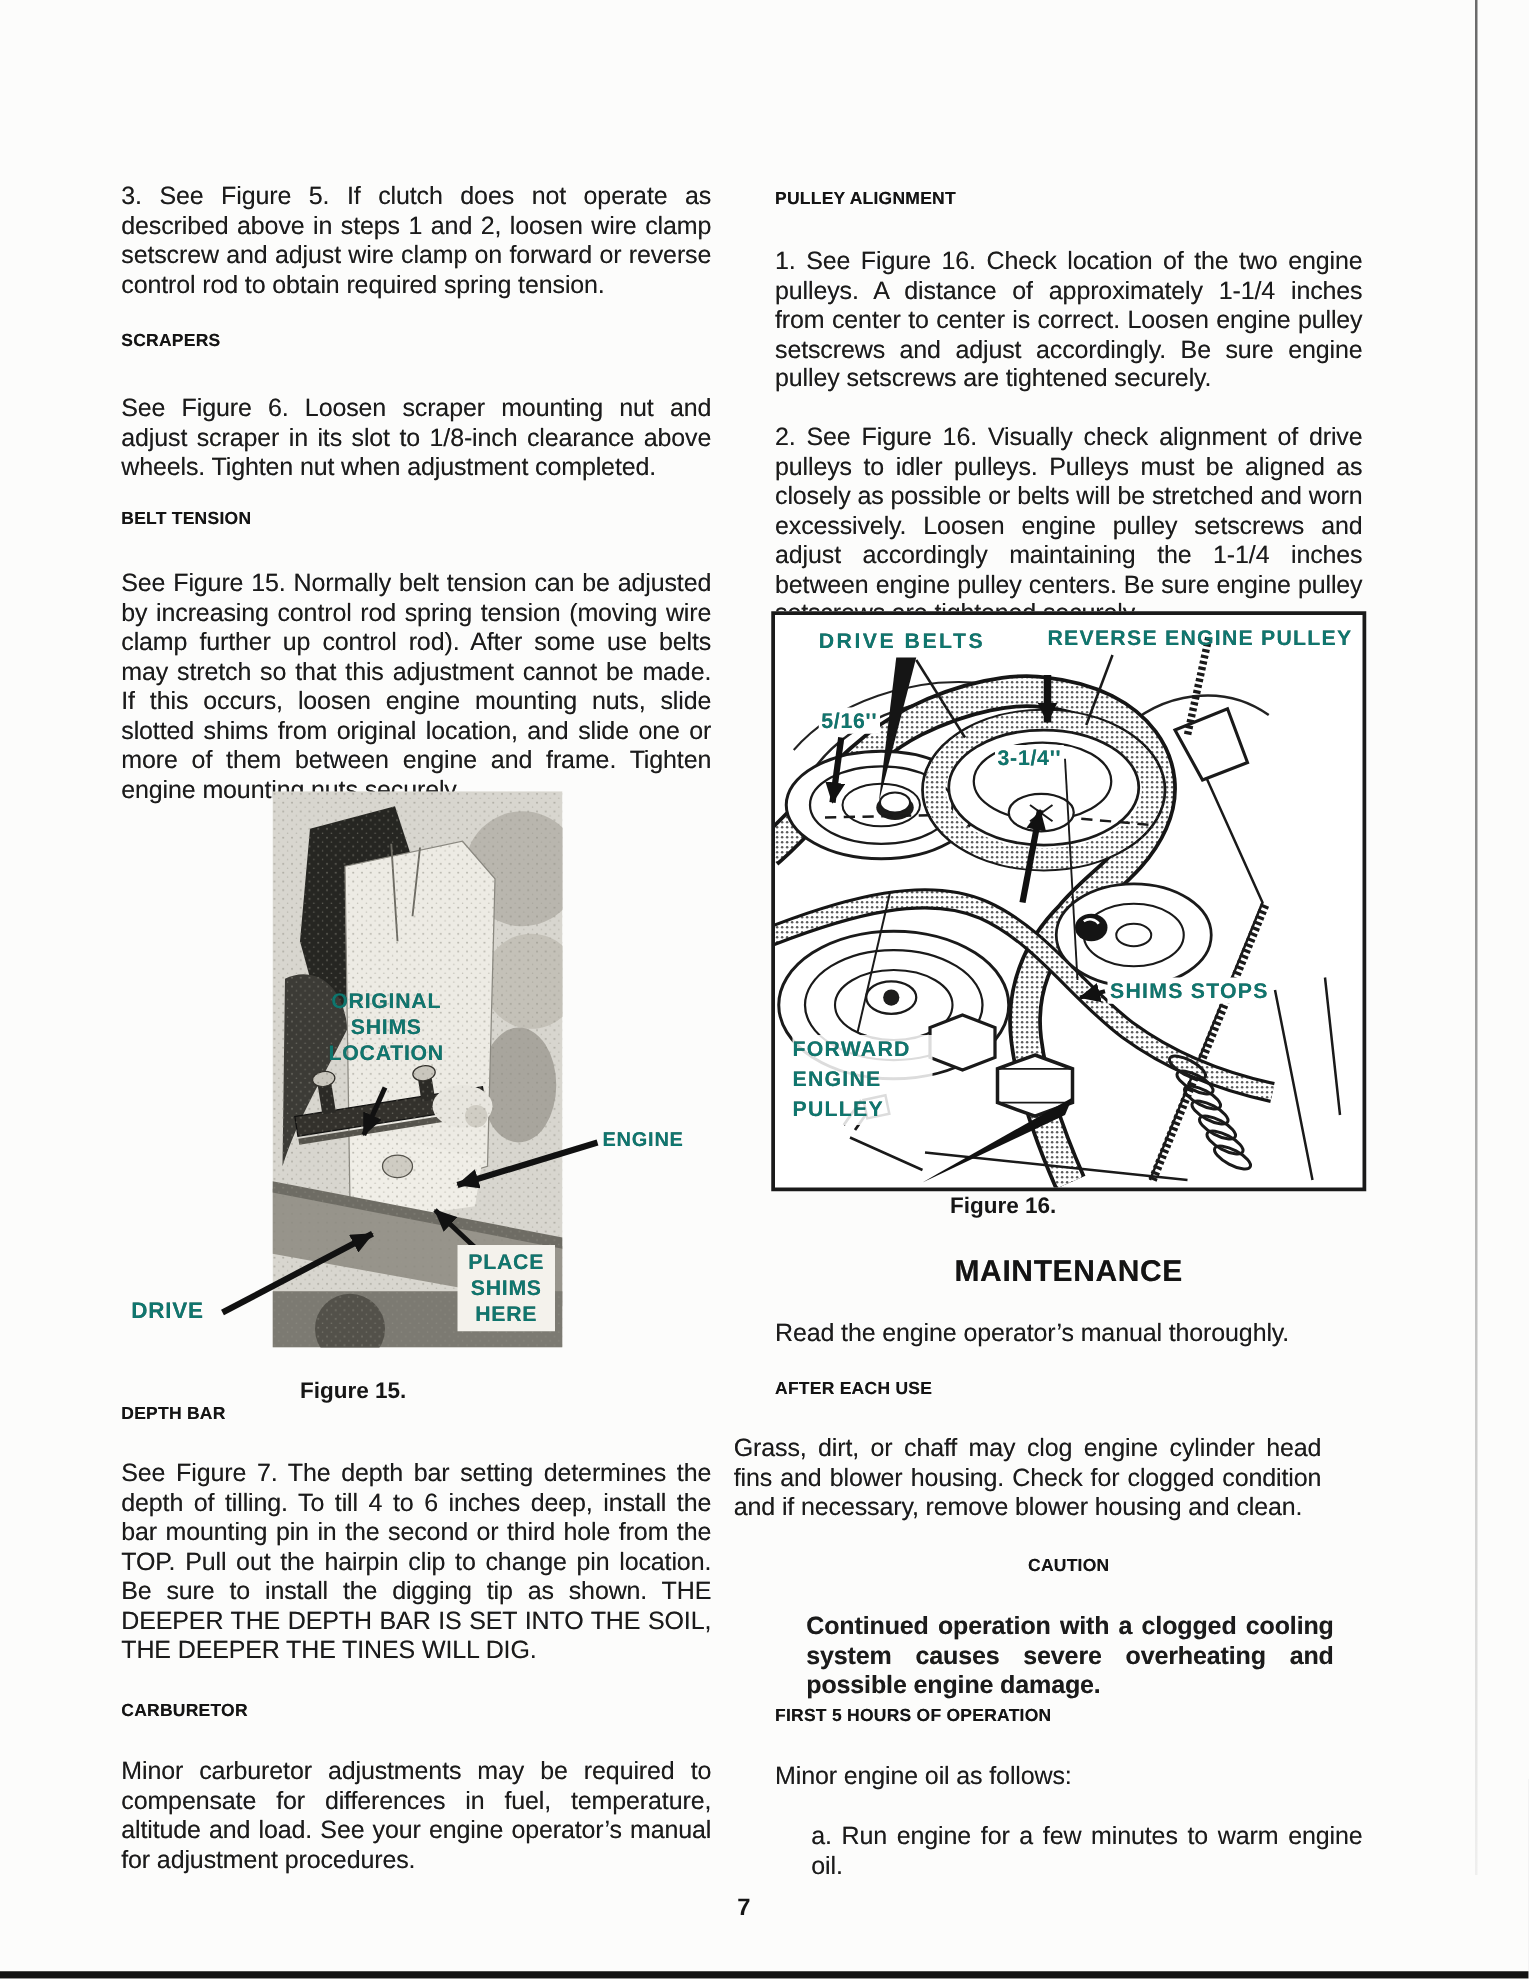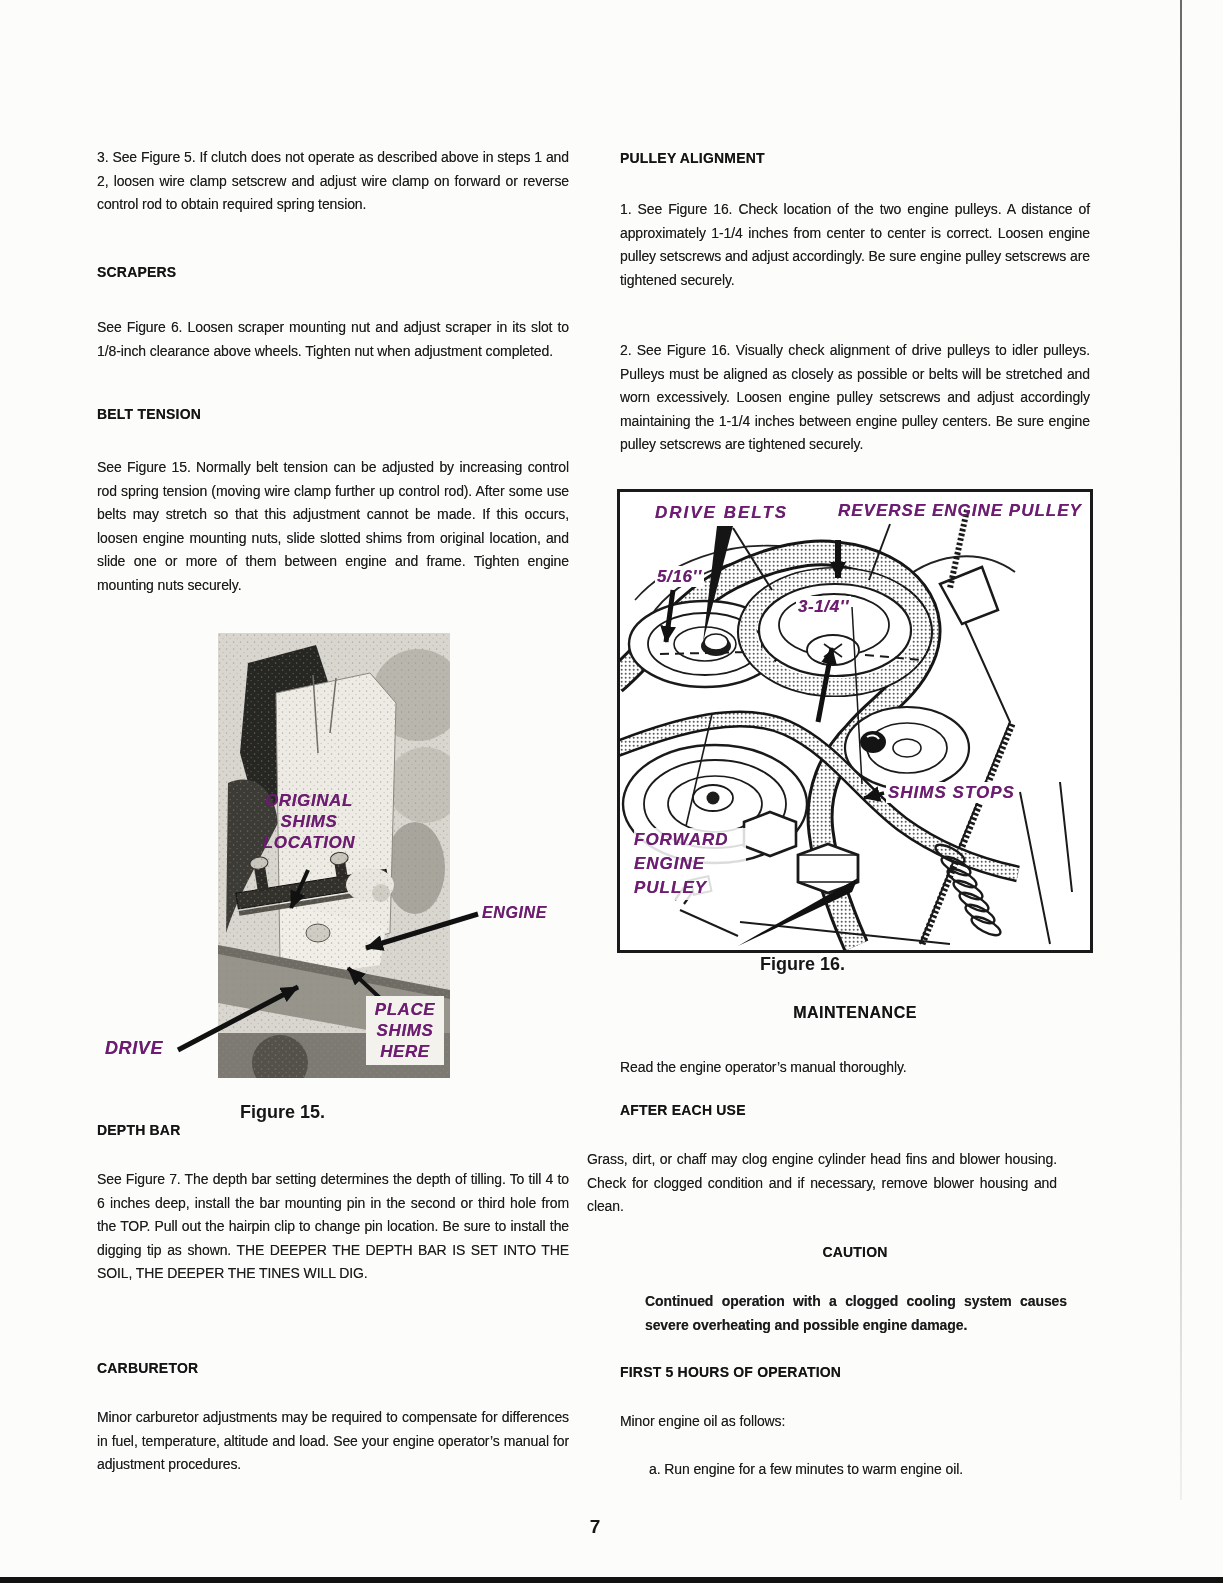--- a/index.html
+++ b/index.html
@@ -2,34 +2,33 @@
 <html><head>
 <meta charset="utf-8">
 <style>
   html,body { margin:0; padding:0; background:#e8e8e8; }
   .page {
     position:relative; width:1223px; height:1583px; margin:0 auto;
     background:#fcfcfb; overflow:hidden;
     font-family:"Liberation Sans", sans-serif; color:#161616;
   }
   .par {
-    position:absolute; font-size:14px; line-height:23.5px;
+    position:absolute; font-size:20px; line-height:23.5px;
     text-align:justify; letter-spacing:-0.1px; color:#1b1b1b;
     text-shadow:0 0 0.5px rgba(25,25,25,0.55);
   }
   .h {
     position:absolute; font-size:14px; font-weight:bold; color:#141414;
     letter-spacing:0.2px; text-shadow:0 0 0.5px rgba(20,20,20,0.6);
   }
   .cap { position:absolute; font-size:18px; font-weight:bold; text-align:left; }
   .figlabel {
-    position:absolute; font-size:17px; font-weight:bold; color:#701a75;
+    position:absolute; font-size:17px; font-weight:bold; color:#0f766e;
     letter-spacing:0.6px; line-height:21px;
     text-shadow:0 0 0.5px rgba(20,20,20,0.6);
-    font-style:italic;
   }
   .center { text-align:center; }
   .fig15, .fig16wrap { position:absolute; }
   .fig16box {
     position:absolute; left:617px; top:489px; width:470px; height:458px;
     border:3px solid #1a1a1a; background:#fff; box-sizing:content-box;
   }
   .scanline {
     position:absolute; left:1180px; top:0; width:2px; height:1500px;
     background:linear-gradient(to bottom,
@@ -219,21 +218,21 @@
     <div class="figlabel" style="left:35px; top:10px; letter-spacing:2px;">DRIVE BELTS</div>
     <div class="figlabel" style="left:218px; top:8px; letter-spacing:1px;">REVERSE ENGINE PULLEY</div>
     <div class="figlabel" style="left:35px; top:74px; background:#fff; padding:0 2px;">5/16''</div>
     <div class="figlabel" style="left:176px; top:104px; background:#fff; padding:0 2px;">3-1/4''</div>
     <div class="figlabel" style="left:266px; top:290px; background:#fff; padding:0 2px; letter-spacing:1px;">SHIMS STOPS</div>
     <div class="figlabel" style="left:14px; top:336px; width:112px; letter-spacing:1px; line-height:24px; background:rgba(255,255,255,0.85);">FORWARD ENGINE PULLEY</div>
   </div>
 
   <div class="cap" style="left:760px; top:954px; width:190px;">Figure 16.</div>
 
-  <div class="h center" style="left:620px; top:1004px; width:470px; font-size:16px; letter-spacing:0.5px;text-align:center;">MAINTENANCE</div>
+  <div class="h center" style="left:620px; top:1004px; width:470px; font-size:24px; letter-spacing:0.5px;text-align:center;">MAINTENANCE</div>
 
   <div class="par" style="left:620px; top:1056px; width:470px;">Read the engine operator’s manual thoroughly.</div>
 
   <div class="h" style="left:620px; top:1102px;">AFTER EACH USE</div>
 
   <div class="par" style="left:587px; top:1148px; width:470px;">Grass, dirt, or chaff may clog engine cylinder head fins and blower housing. Check for clogged condition and if necessary, remove blower housing and clean.</div>
 
   <div class="h center" style="left:620px; top:1244px; width:470px;">CAUTION</div>
 
   <div class="par" style="left:645px; top:1290px; width:422px; font-weight:bold;">Continued operation with a clogged cooling system causes severe overheating and possible engine damage.</div>

